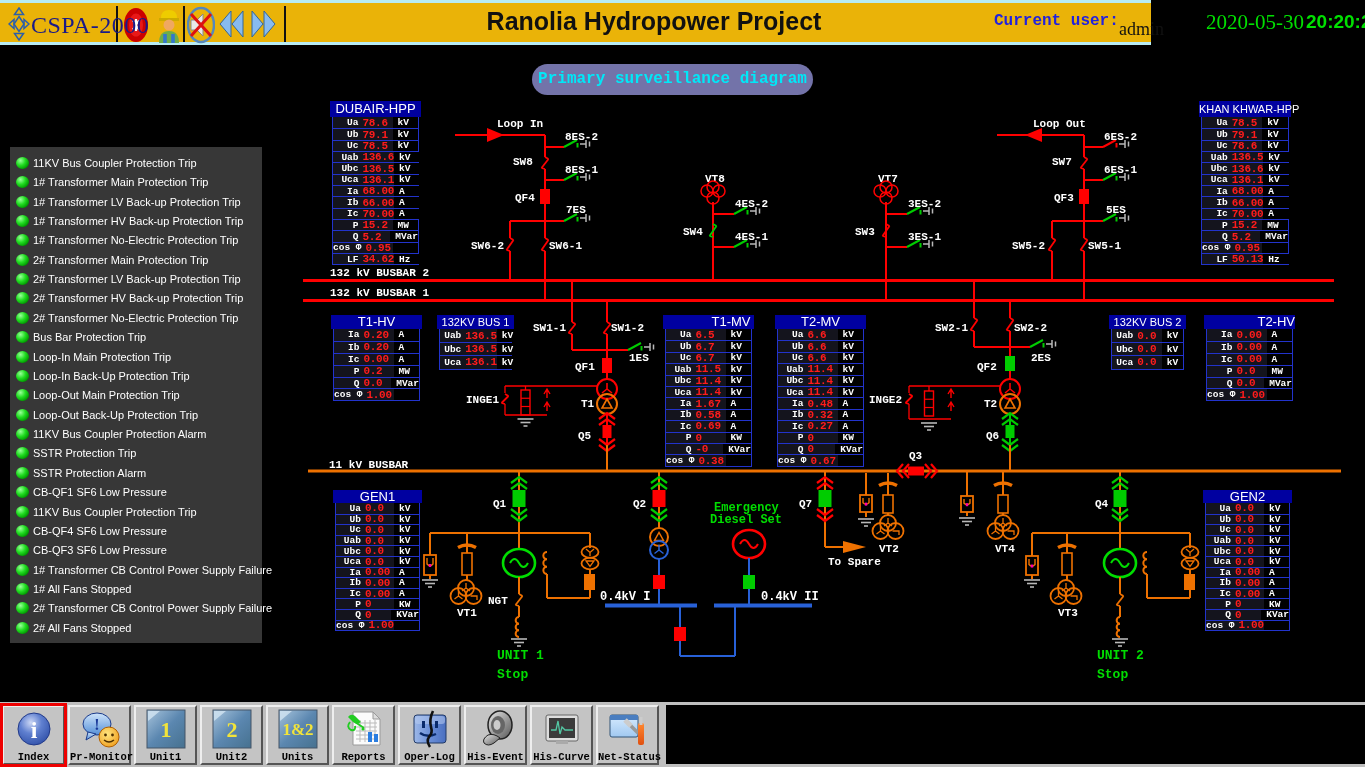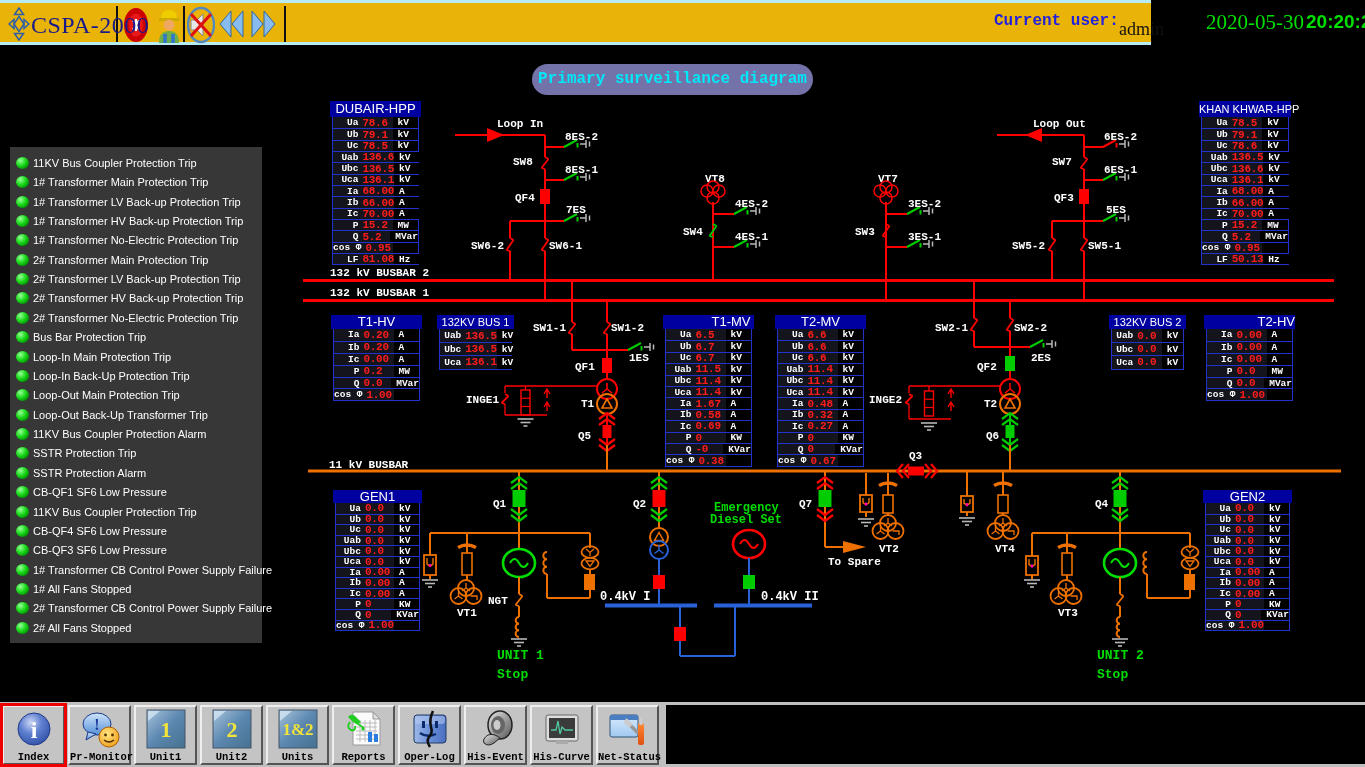--- a/index.html
+++ b/index.html
@@ -523,20 +523,21 @@
   </svg>
   <svg style="position:absolute;left:218px;top:6px;" width="27" height="30" viewBox="0 0 27 30">
     <path d="M13 2 L2 15 L13 28 Z" fill="#88bbee" stroke="#336699"></path>
     <path d="M25 2 L14 15 L25 28 Z" fill="#88bbee" stroke="#336699"></path>
   </svg>
   <svg style="position:absolute;left:250px;top:6px;" width="27" height="30" viewBox="0 0 27 30">
     <path d="M14 2 L25 15 L14 28 Z" fill="#88bbee" stroke="#336699"></path>
     <path d="M2 2 L13 15 L2 28 Z" fill="#88bbee" stroke="#336699"></path>
   </svg>
   <div class="vsep" style="left:284px;"></div>
+  <div id="title">Ranolia Hydropower Project</div>
   <div id="curuser">Current user:</div>
   <div id="admin">admin</div>
   <div id="datebox">
         <span class="d">2020-05-30</span>
         <span class="t">20:20:20</span>
       </div>
 </div>
 <div id="pill">Primary surveillance diagram</div>
 <div id="alarms">
 <div class="al" style="top:9.8px;">
@@ -586,21 +587,21 @@
 <div class="al" style="top:222.9px;">
         <span class="led"></span>
         <span class="at">Loop-In Back-Up Protection Trip</span>
       </div>
 <div class="al" style="top:242.2px;">
         <span class="led"></span>
         <span class="at">Loop-Out Main Protection Trip</span>
       </div>
 <div class="al" style="top:261.6px;">
         <span class="led"></span>
-        <span class="at">Loop-Out Back-Up Transformer Trip</span>
+        <span class="at">Loop-Out Back-Up Protection Trip</span>
       </div>
 <div class="al" style="top:281.0px;">
         <span class="led"></span>
         <span class="at">11KV Bus Coupler Protection Alarm</span>
       </div>
 <div class="al" style="top:300.4px;">
         <span class="led"></span>
         <span class="at">SSTR Protection Trip</span>
       </div>
 <div class="al" style="top:319.7px;">
@@ -698,21 +699,21 @@
           <span class="tv">5.2</span>
           <span class="tu">MVar</span>
         </div>
         <div class="tr" style="height:11.35px;">
           <span class="tl">cos Φ</span>
           <span class="tv">0.95</span>
           <span class="tu"></span>
         </div>
         <div class="tr" style="height:11.35px;">
           <span class="tl">LF</span>
-          <span class="tv">81.08</span>
+          <span class="tv">34.62</span>
           <span class="tu">Hz</span>
         </div>
       </div>
     </div>
 <div class="tbl" style="left:1199px;top:101px;width:92px;">
       <div class="tbl-h" style="height:16px;line-height:16px;font-size:11px;">KHAN KHWAR-HPP</div>
       <div class="tbl-b" style="margin:0 2px;">
         <div class="tr" style="height:11.35px;">
           <span class="tl">Ua</span>
           <span class="tv">78.5</span>

